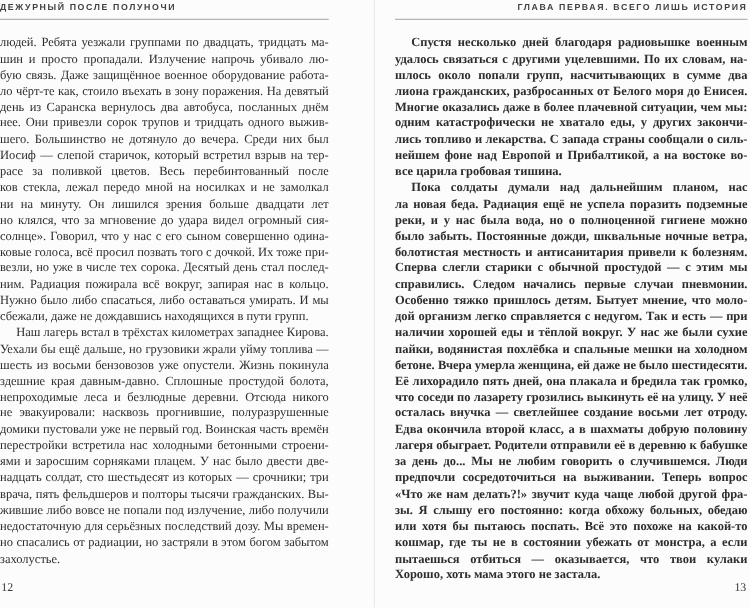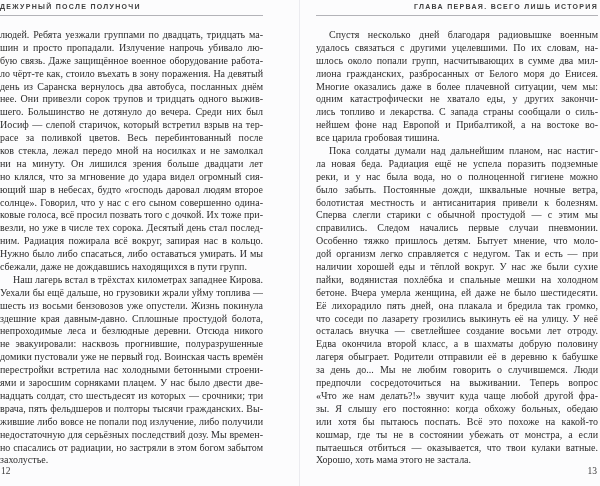--- a/index.html
+++ b/index.html
@@ -57,21 +57,21 @@
   .line {
     font-family: "Liberation Serif", "DejaVu Serif", serif;
     color: #2d2d2d;
     text-align: justify;
     text-align-last: justify;
     height: 12.9px;
     line-height: 12.9px;
     overflow: hidden;
   }
   .page.left  .line { font-size: 10px; }
-  .page.right .line { font-size: 10px; }
+  .page.right .line { font-size: 10px; font-weight: bold; }
   .line.last   { text-align-last: left; }
   .line.indent { text-indent: 13px; }
 
   .page-num {
     position: absolute;
     top: 466px;
     font-family: "Liberation Serif", "DejaVu Serif", serif;
     font-size: 9.5px;
     color: #3a3a3a;
   }
@@ -94,21 +94,20 @@
         <div class="line">бую связь. Даже защищённое военное оборудование работа-</div>
         <div class="line">ло чёрт-те как, стоило въехать в зону поражения. На девятый</div>
         <div class="line">день из Саранска вернулось два автобуса, посланных днём ра-</div>
         <div class="line">нее. Они привезли сорок трупов и тридцать одного выжив-</div>
         <div class="line">шего. Большинство не дотянуло до вечера. Среди них был</div>
         <div class="line">Иосиф — слепой старичок, который встретил взрыв на тер-</div>
         <div class="line">расе за поливкой цветов. Весь перебинтованный после оскол-</div>
         <div class="line">ков стекла, лежал передо мной на носилках и не замолкал</div>
         <div class="line">ни на минуту. Он лишился зрения больше двадцати лет назад,</div>
         <div class="line">но клялся, что за мгновение до удара видел огромный сия-</div>
-        <div class="line">ющий шар в небесах, будто «господь даровал людям второе</div>
         <div class="line">солнце». Говорил, что у нас с его сыном совершенно одина-</div>
         <div class="line">ковые голоса, всё просил позвать того с дочкой. Их тоже при-</div>
         <div class="line">везли, но уже в числе тех сорока. Десятый день стал послед-</div>
         <div class="line">ним. Радиация пожирала всё вокруг, запирая нас в кольцо.</div>
         <div class="line">Нужно было либо спасаться, либо оставаться умирать. И мы</div>
         <div class="line last">сбежали, даже не дождавшись находящихся в пути групп.</div>
         <div class="line indent">Наш лагерь встал в трёхстах километрах западнее Кирова.</div>
         <div class="line">Уехали бы ещё дальше, но грузовики жрали уйму топлива —</div>
         <div class="line">шесть из восьми бензовозов уже опустели. Жизнь покинула</div>
         <div class="line">здешние края давным-давно. Сплошные простудой болота,</div>

